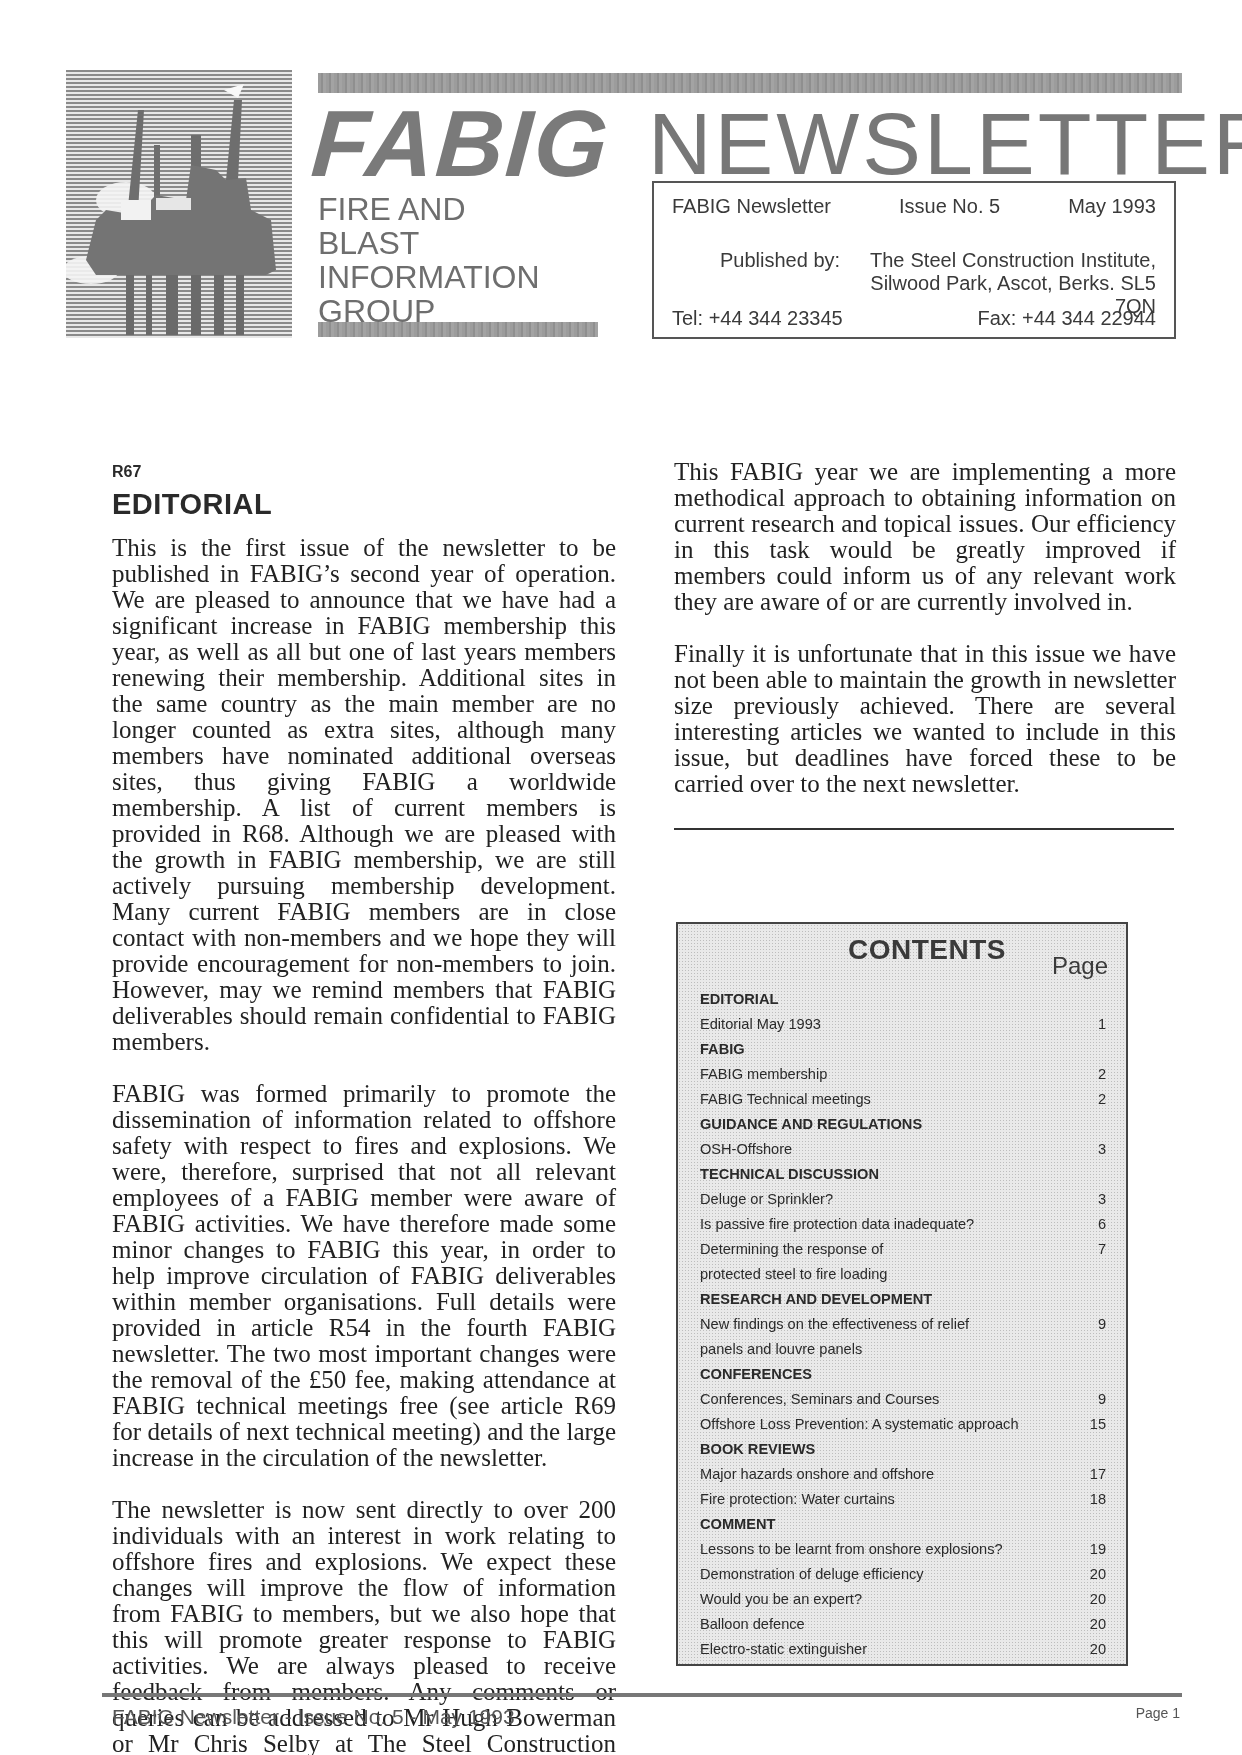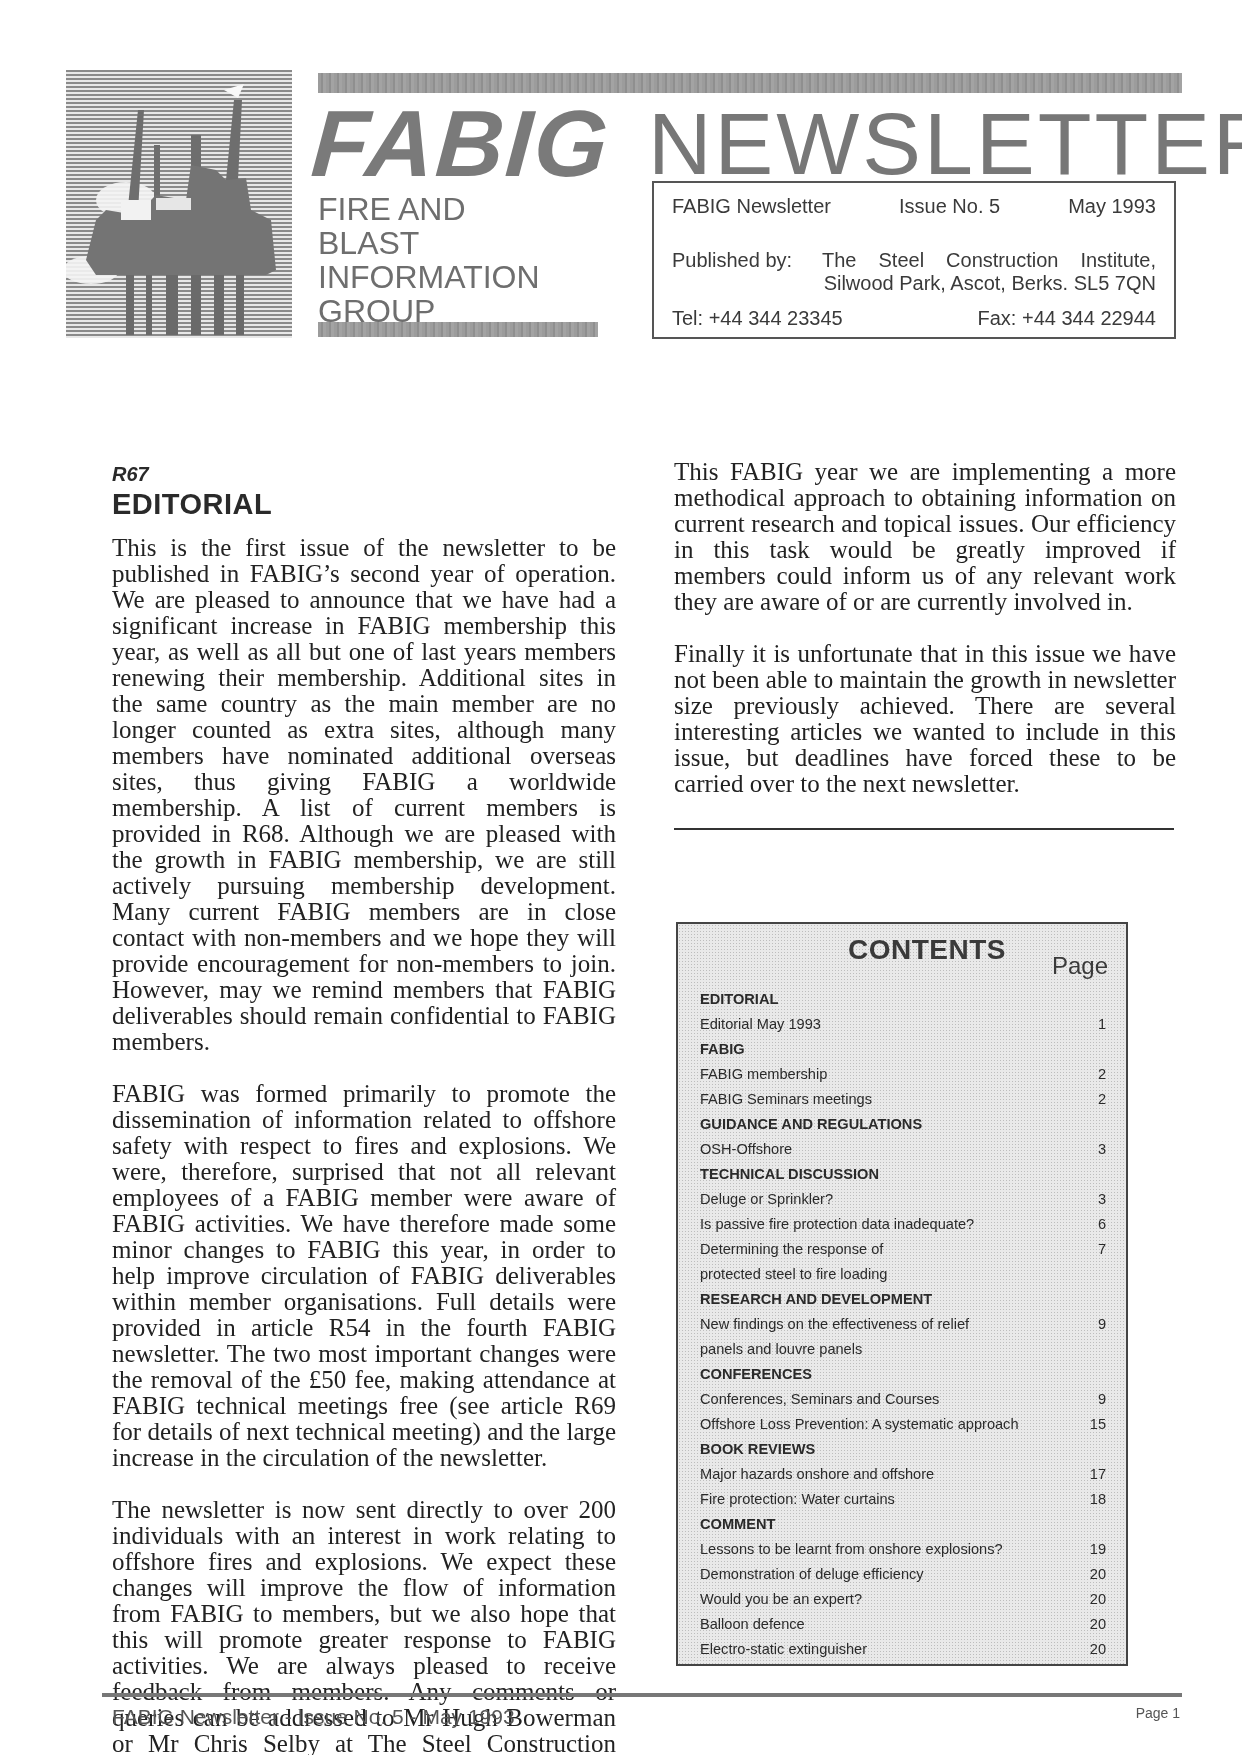--- a/index.html
+++ b/index.html
@@ -21,28 +21,28 @@
   #newsletter-title { left: 648px; top: 100px; font-size: 88px; font-weight: 400; color: #777;
     letter-spacing: 3px; line-height: 1; }
   #org-name { left: 318px; top: 192px; font-size: 32px; line-height: 34px; color: #6e6e6e; font-weight: 400; }
   #org-name div { white-space: nowrap; }
 
   
   #info-box { left: 652px; top: 181px; width: 524px; height: 158px; border: 2px solid #555;
     box-sizing: border-box; font-size: 20px; color: #3a3a3a; }
   #info-box .row { position: absolute; left: 18px; right: 18px; }
   #info-row1 { top: 12px; display: flex; justify-content: space-between; }
-  #info-row2 { top: 66px; display: flex; }
+  #info-row2 { top: 66px; display: flex; margin-left: 48px; }
   #info-row2 .lab { width: 150px; flex: none; }
   #info-row2 .val { flex: 1; }
   #info-row2 .val div:first-child { text-align: justify; text-align-last: justify; }
   #info-row3 { top: 124px; display: flex; justify-content: space-between; }
 
   
-  #article-code { left: 112px; top: 463px; font-size: 20px; font-weight: 700; color: #2a2a2a; font-style: italic; }
+  #article-code { left: 112px; top: 463px; font-size: 16px; font-weight: 700; color: #2a2a2a; }
   #article-title { left: 112px; top: 488px; font-size: 29px; font-weight: 700; color: #2a2a2a; letter-spacing: 0.5px; }
   .body-text { font-size: 25px; line-height: 26px; color: #222; text-align: justify; }
   .body-text p { margin: 0 0 26px 0; }
   #left-col { left: 112px; top: 535px; width: 504px; }
 
   
   #right-col { left: 674px; top: 459px; width: 502px; }
   #right-rule { left: 674px; top: 828px; width: 500px; height: 2px; background: #333; }
 
   
@@ -150,21 +150,21 @@
       </div>
       <div class="toc-row section">
         <span>FABIG</span>
         <span class="toc-page"></span>
       </div>
       <div class="toc-row">
         <span>FABIG membership</span>
         <span class="toc-page">2</span>
       </div>
       <div class="toc-row">
-        <span>FABIG Seminars meetings</span>
+        <span>FABIG Technical meetings</span>
         <span class="toc-page">2</span>
       </div>
       <div class="toc-row section">
         <span>GUIDANCE AND REGULATIONS</span>
         <span class="toc-page"></span>
       </div>
       <div class="toc-row">
         <span>OSH-Offshore</span>
         <span class="toc-page">3</span>
       </div>

